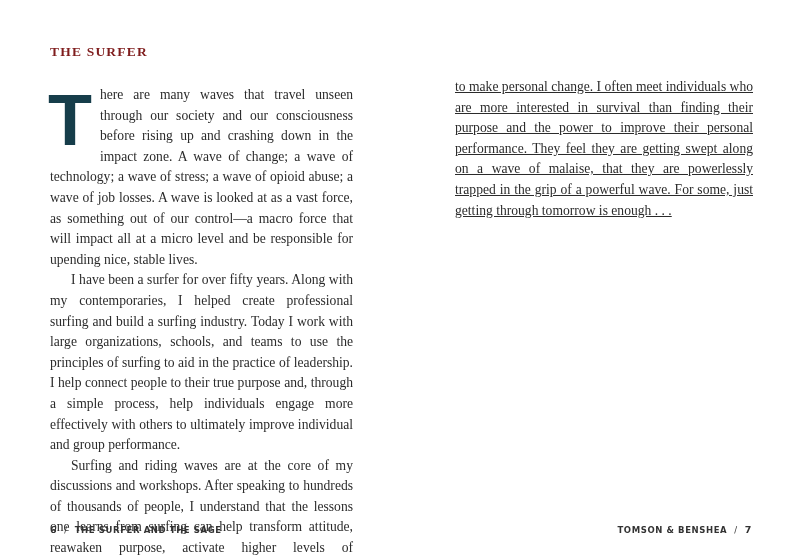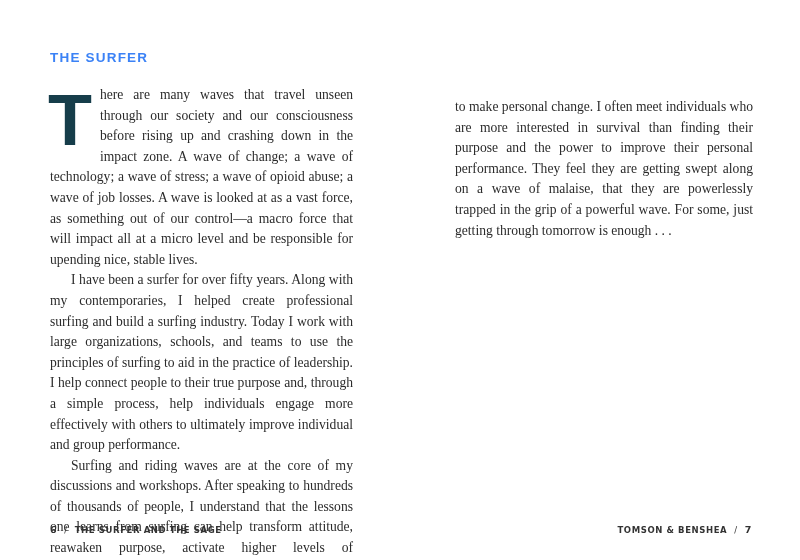--- a/index.html
+++ b/index.html
@@ -1,31 +1,31 @@
 <!DOCTYPE html>
 <html><head>
 <meta charset="utf-8">
 <style>
   html, body { margin:0; padding:0; }
   body { width:800px; height:560px; background:#ffffff; position:relative; overflow:hidden; }
   .page { position:absolute; top:0; height:560px; }
   .left { left:0; width:400px; }
   .right { left:400px; width:400px; }
   .heading {
-    position:absolute; left:50px; top:50px;
-    font-family:Liberation Sans, sans-serif; font-weight:bold;
-    font-size:13.5px; letter-spacing:1.2px; color:#3b82f6;
+    position:absolute; left:50px; top:44px;
+    font-family:Liberation Serif, serif; font-weight:bold;
+    font-size:13.5px; letter-spacing:1.2px; color:#7f1d1d;
   }
   .body-text {
     font-family:"Liberation Serif", serif; font-size:13.6px;
     line-height:20.6px; color:#2b2b2b; text-align:justify;
     hyphens:manual;
   }
   .col-left { position:absolute; left:50px; top:85px; width:303px; }
-  .col-right { position:absolute; left:55px; top:97px; width:298px; }
+  .col-right { position:absolute; left:55px; top:77px; width:298px;text-decoration:underline; }
   .body-text p { margin:0; text-indent:21px; }
   .body-text p.first { text-indent:0; }
   .dropcap {
     float:left; font-family:"Liberation Sans", sans-serif; font-weight:bold;
     font-size:72px; line-height:56px; height:58px; color:#163d4a;
     margin:7px 8px 0 -2px; padding:0;
   }
   .footer {
     position:absolute; top:524px;
     font-family:"DejaVu Sans", sans-serif; font-weight:bold;

